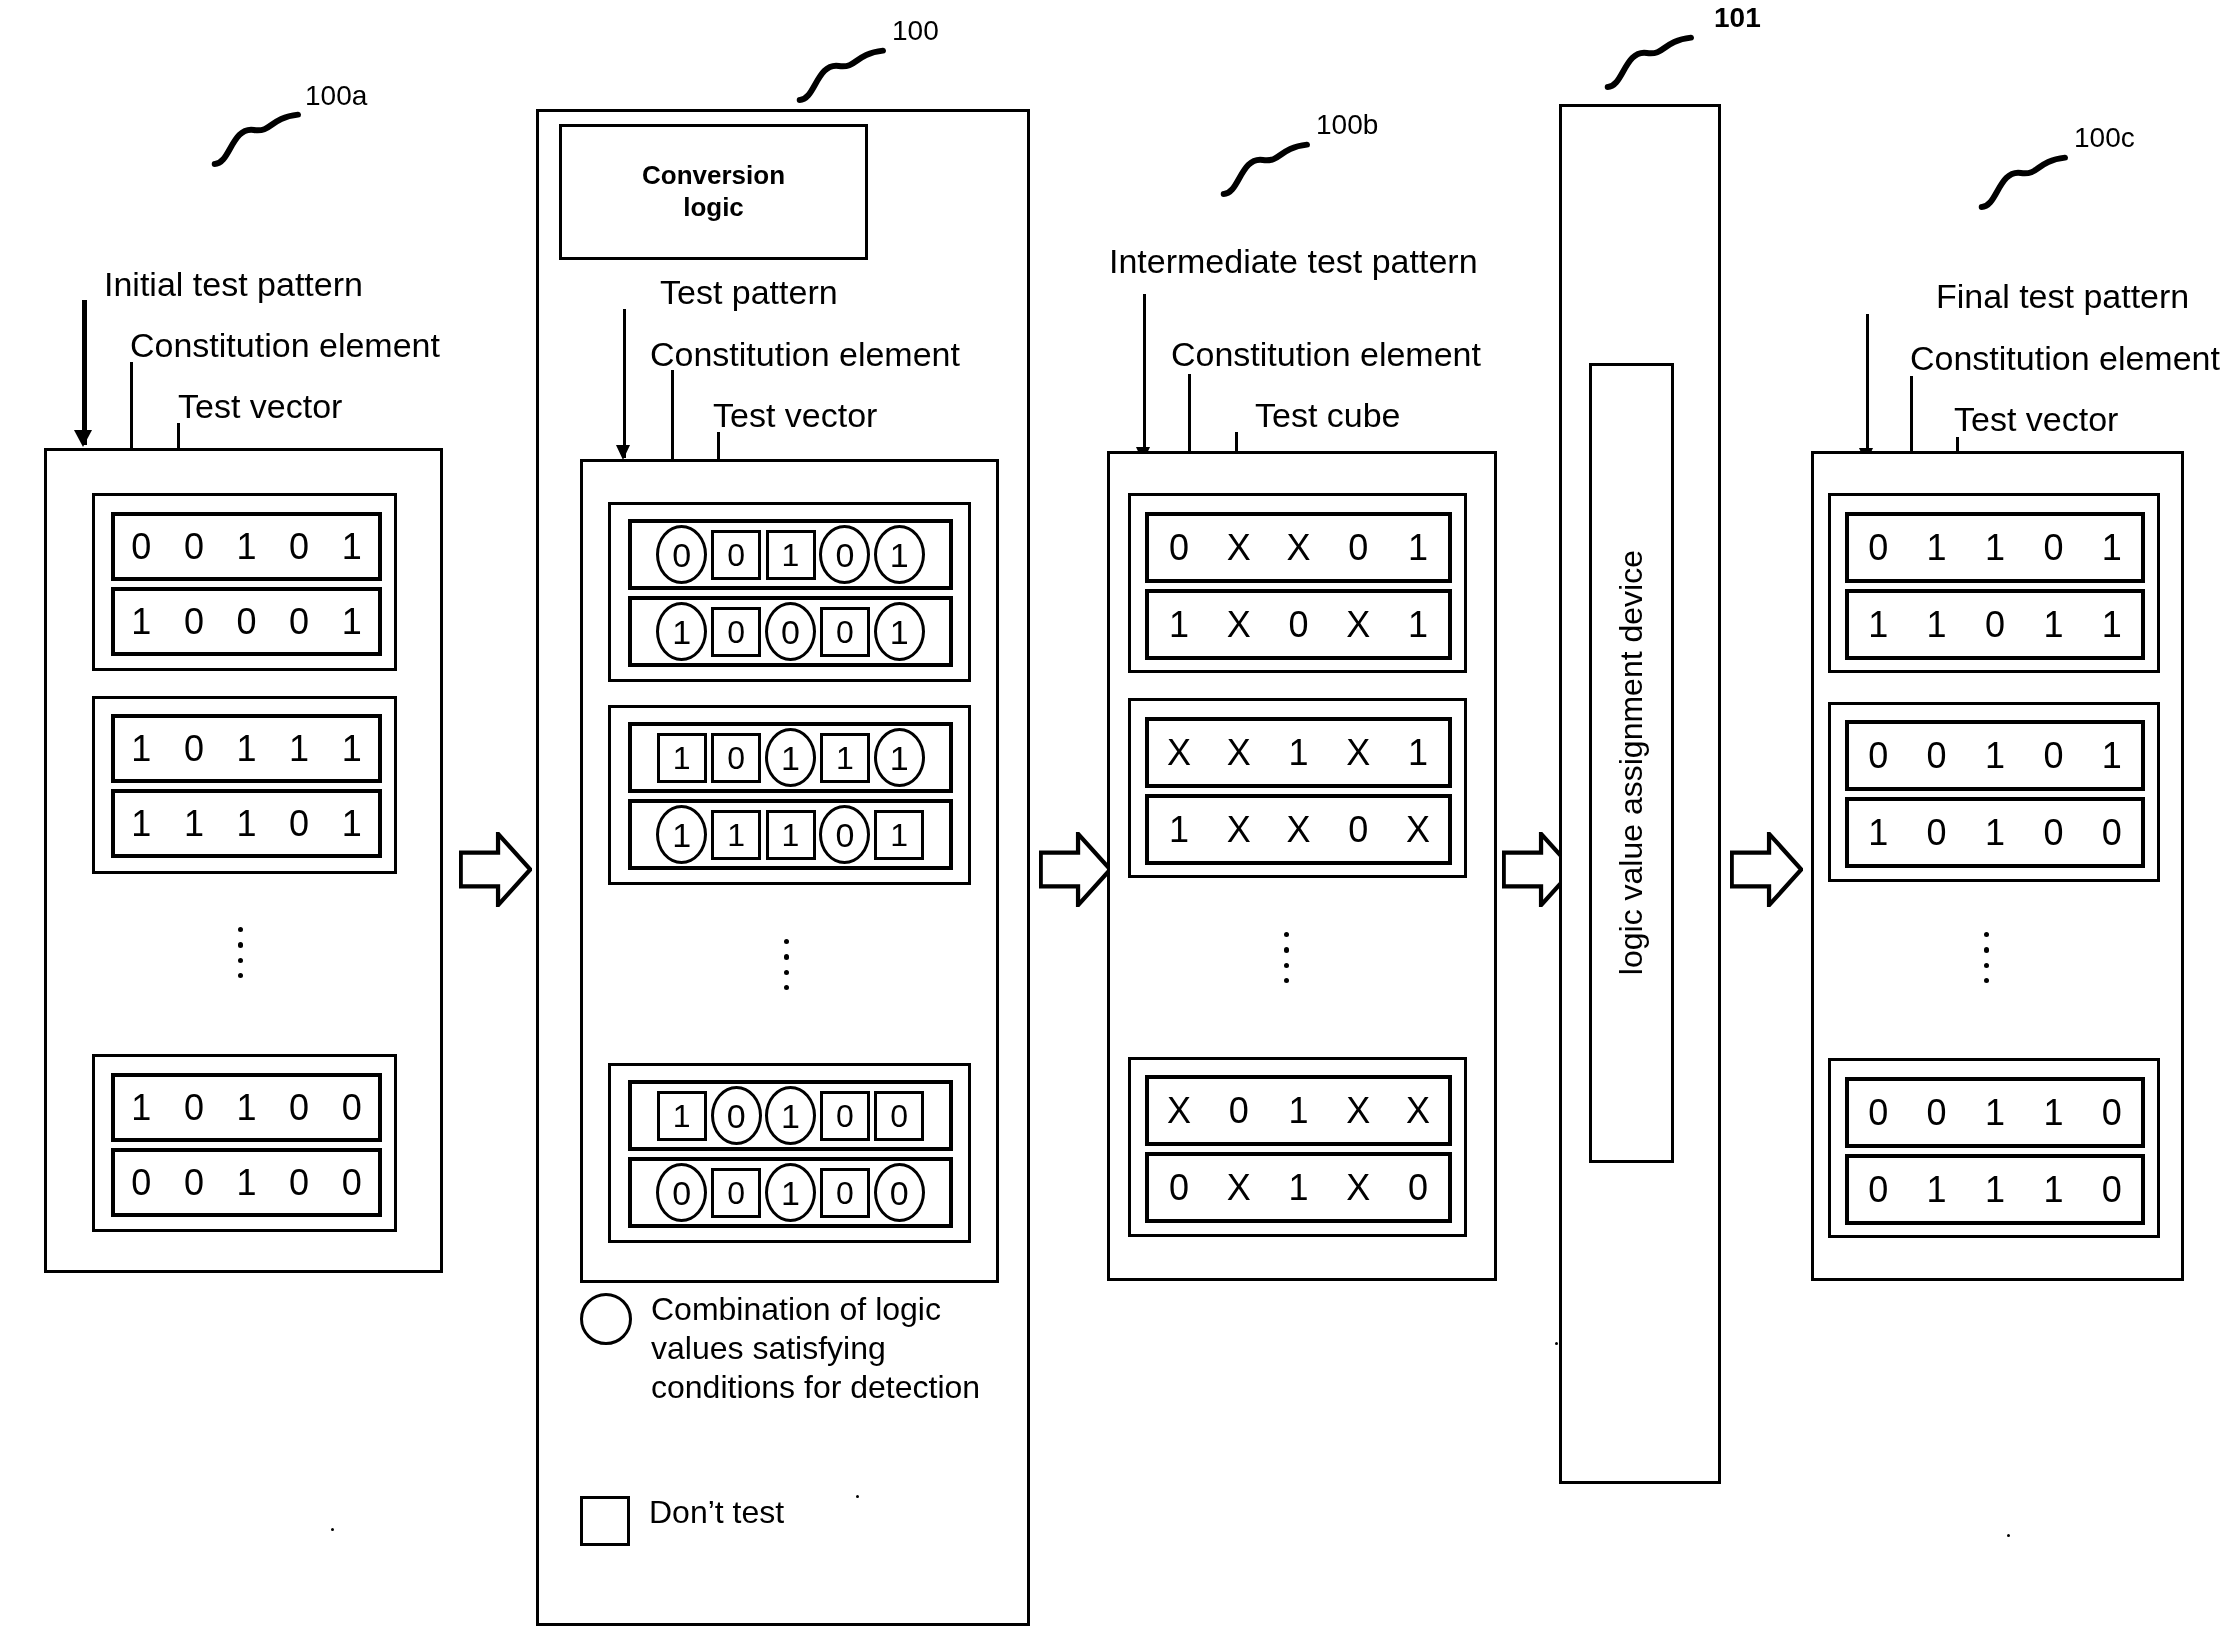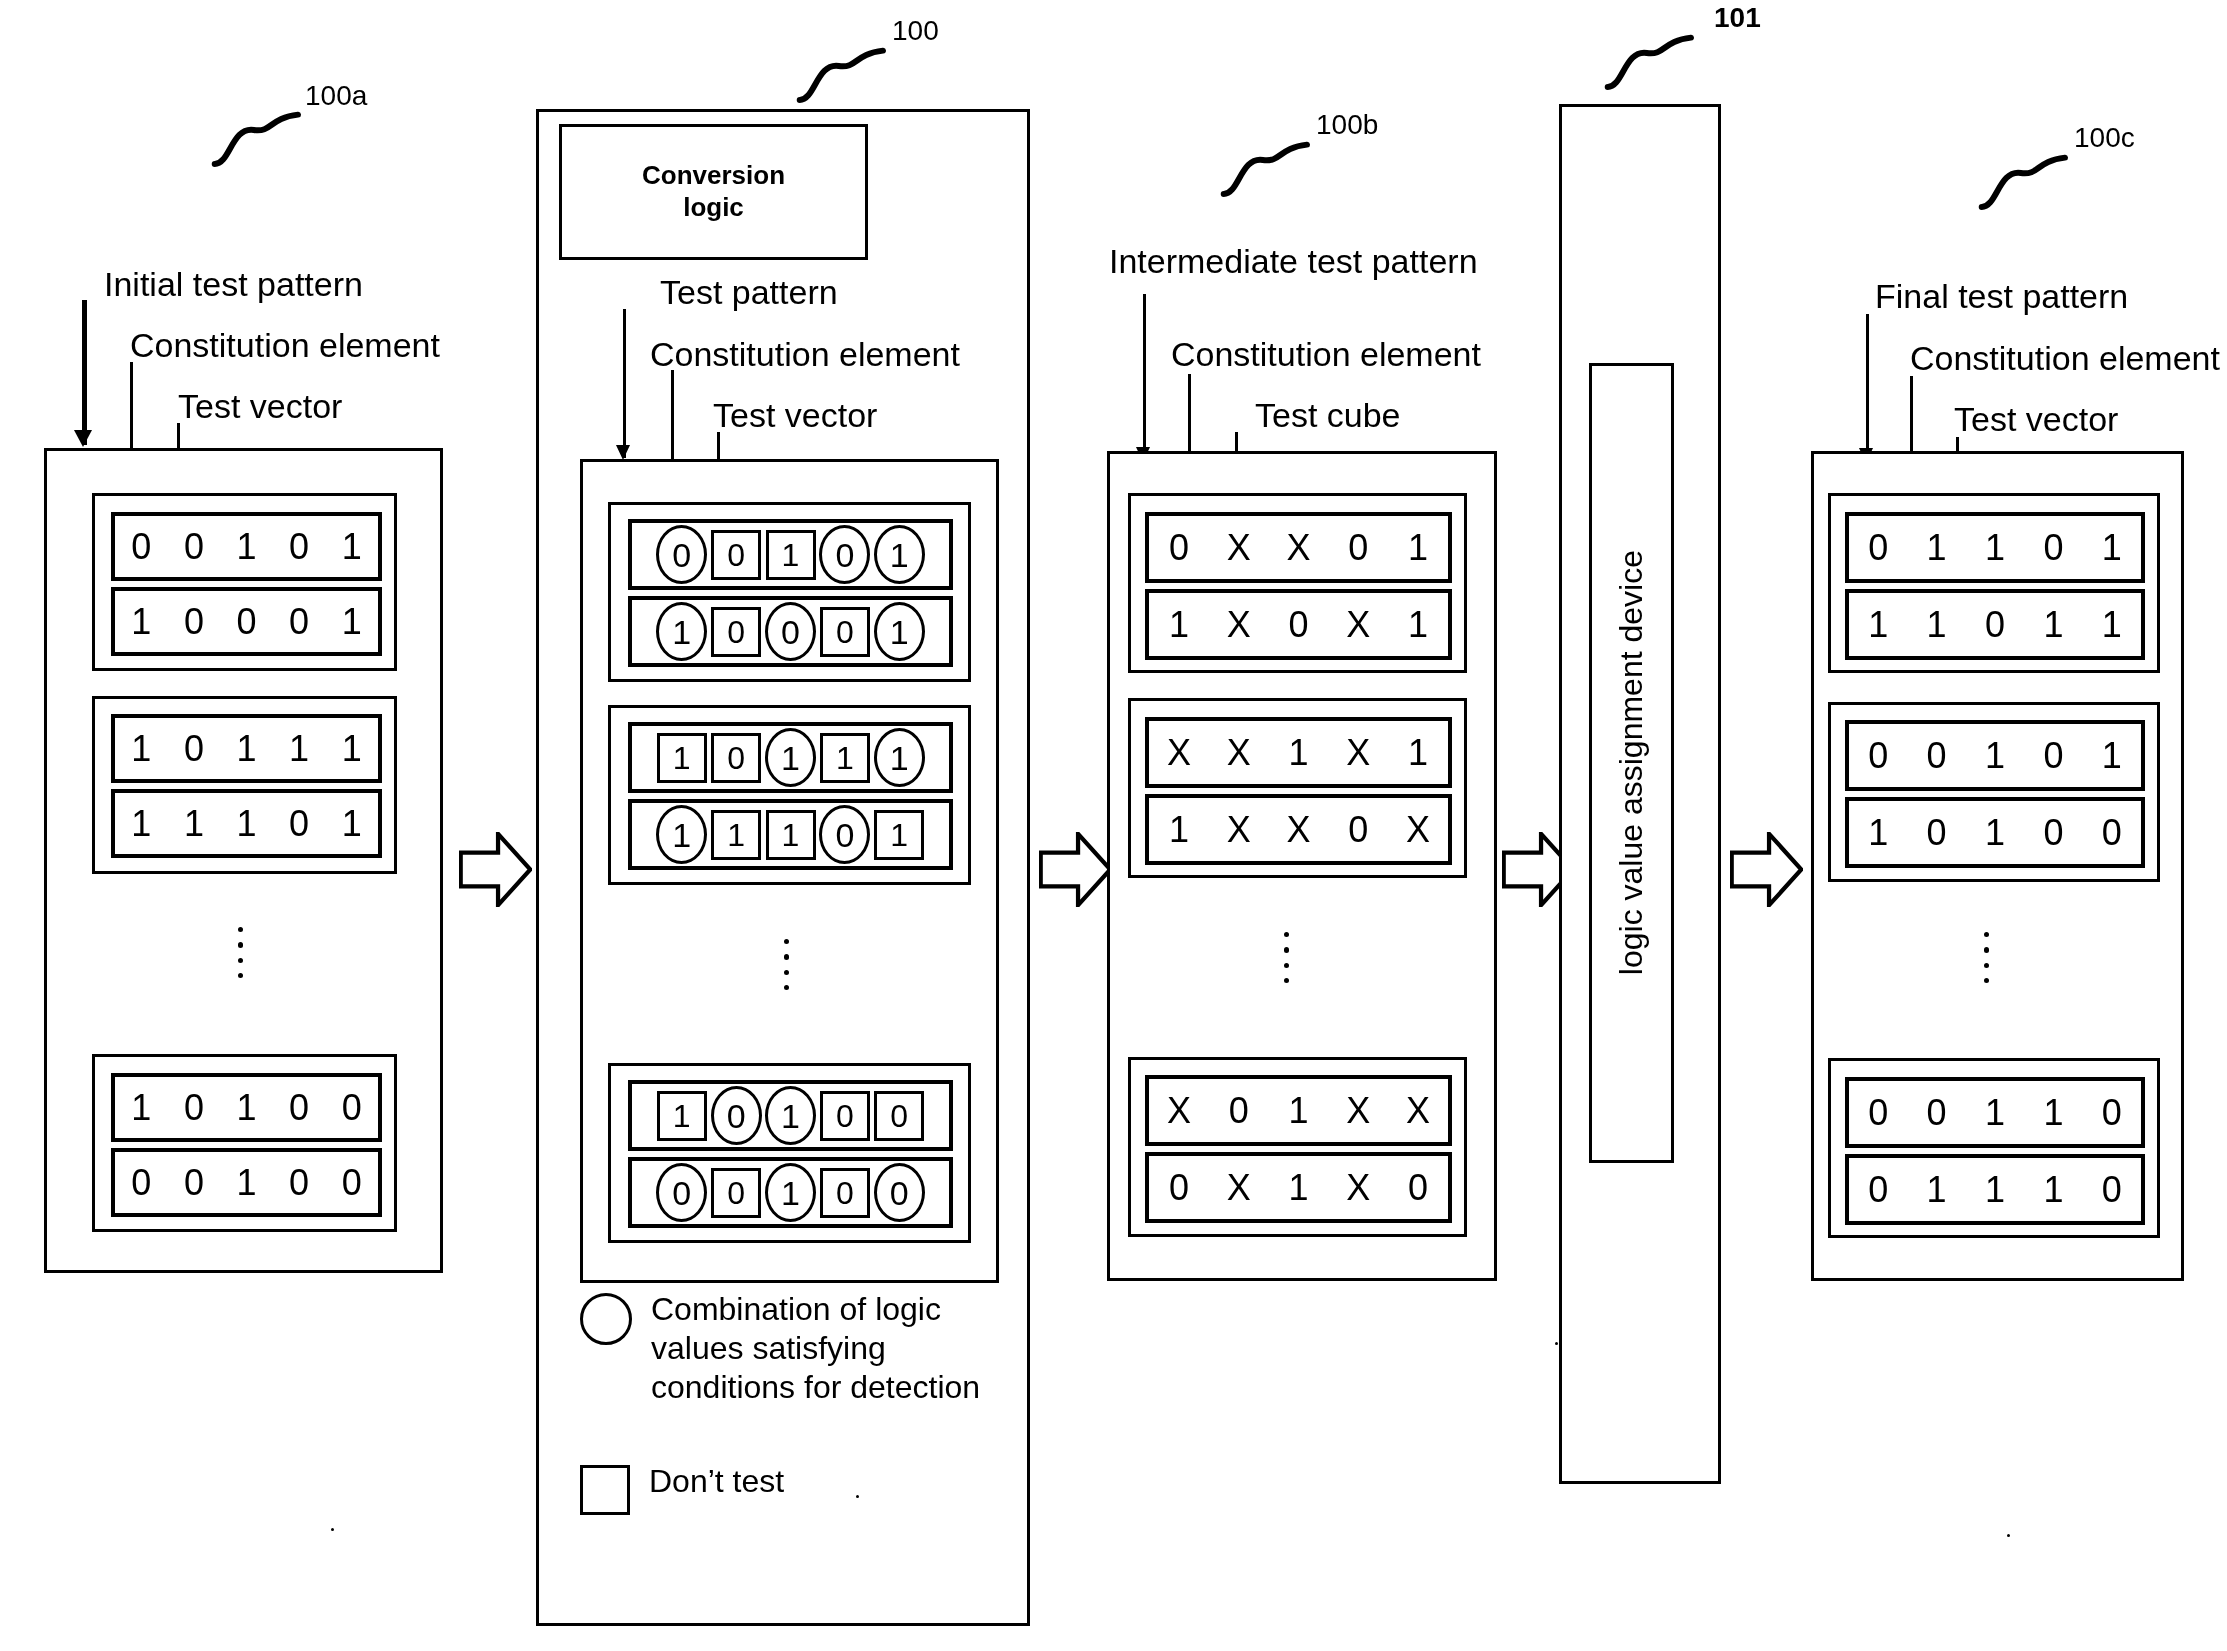--- a/index.html
+++ b/index.html
@@ -275,21 +275,21 @@
     </div>
     <div class="cell">
       <div class="mark-box">0</div>
     </div>
     <div class="cell">
       <div class="mark-circle">0</div>
     </div>
   </div>
 
 <div class="legend" style="left:580px;top:1290px;width:427px;">
-  <div class="legend-row" style="margin-bottom:55px;">
+  <div class="legend-row" style="margin-bottom:86px;">
     <div class="legend-icon-circle"></div>
     <div class="legend-text" style="width:341px;">Combination of  logic values  satisfying conditions for detection</div>
   </div>
   <div class="legend-row">
     <div class="legend-icon-square"></div>
     <div class="legend-text">Don’t test</div>
   </div>
 </div>
 
 <div class="blockarrow" style="left:1039px;top:832px;">
@@ -394,21 +394,21 @@
   </svg>
 </div>
 
 <div class="ref" style="left:1980px;top:154px;">
   <svg width="102" height="60" viewBox="0 0 120 70">
     <path d="M2 62 C20 62 22 18 48 22 C70 25 66 8 100 4" fill="none" stroke="#000" stroke-width="7" stroke-linecap="round"></path>
   </svg>
   <div class="num" style="left:94px;top:-32px;">100c</div>
 </div>
 
-<div class="lbl" style="left:1875px;top:277px;">Final test pattern</div>
+<div class="lbl" style="left:1936px;top:277px;">Final test pattern</div>
 <div class="lbl" style="left:1910px;top:339px;">Constitution element</div>
 <div class="lbl" style="left:1954px;top:400px;">Test vector</div>
 
 <div class="leader" style="left:1866px;top:314px;height:147px;"></div>
 <div class="leader" style="left:1910px;top:376px;height:141px;"></div>
 <div class="leader" style="left:1956px;top:437px;height:143px;"></div>
 
 <div class="pattern-frame" style="left:1811px;top:451px;width:367px;height:824px;"></div>
 
 <div class="ce-group" style="position:absolute;left:1828px;top:493px;width:326px;height:174px;"></div>

